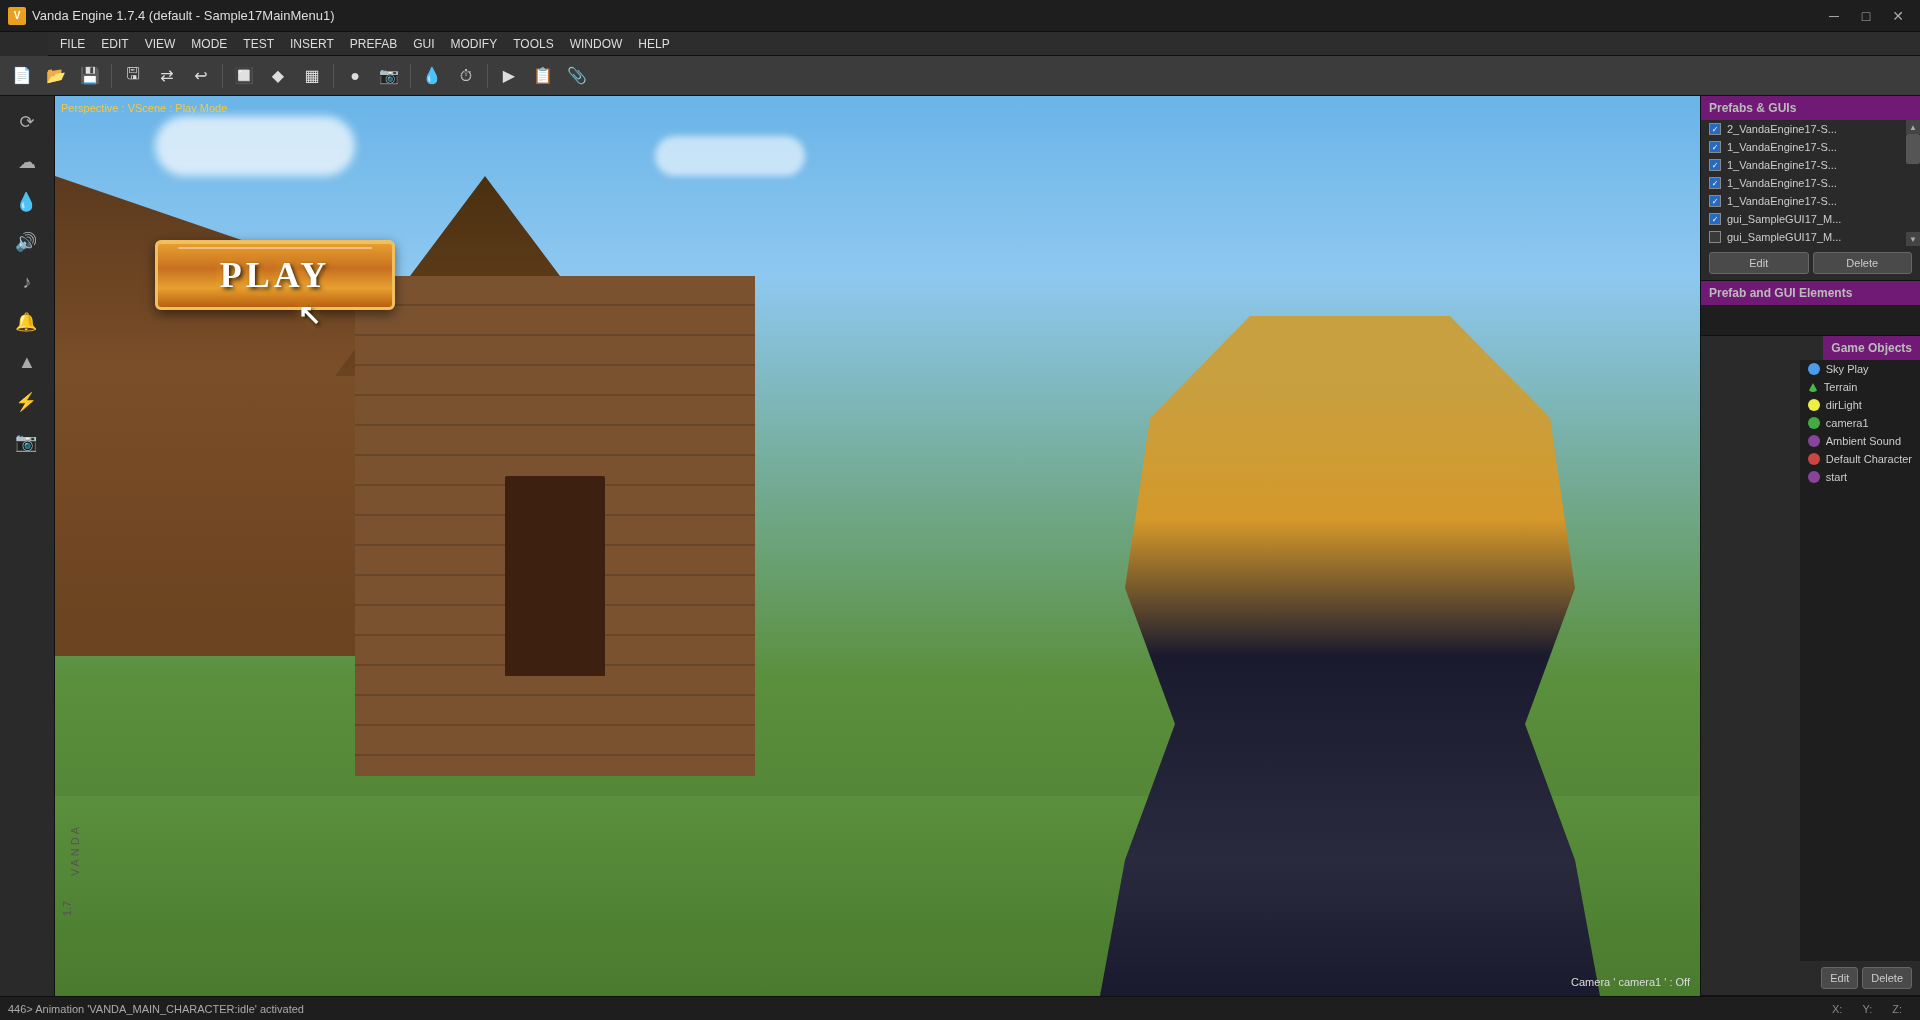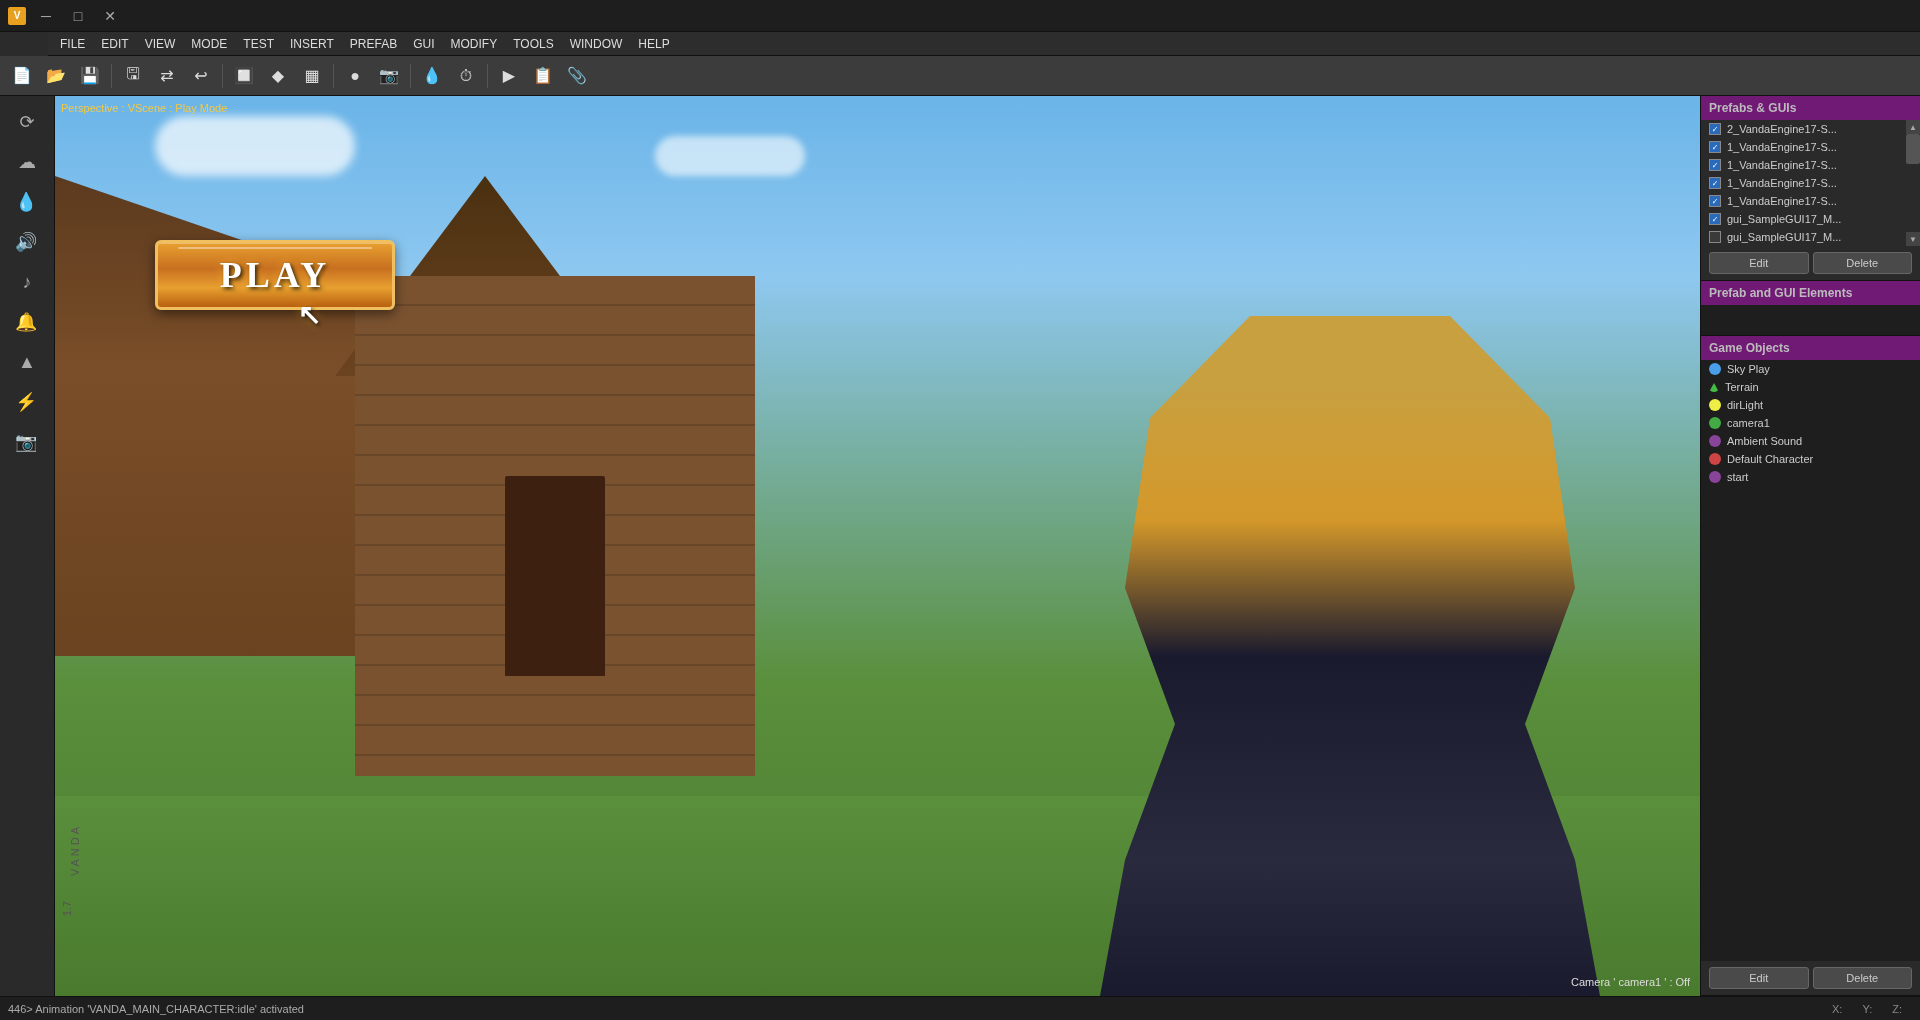--- a/index.html
+++ b/index.html
@@ -344,20 +344,21 @@
       cursor: pointer;
       text-align: center;
     }
 
     
     #game-objects-section {
       flex: 1;
       display: flex;
       flex-direction: column;
       overflow: hidden;
+      align-items: flex-end;
     }
     .game-obj-list {
       flex: 1;
       background: #1e1e1e;
       overflow-y: auto;
     }
     .game-obj-item {
       display: flex;
       align-items: center;
       padding: 3px 8px;
@@ -468,20 +469,21 @@
     .prefabs-list-inner {
       flex: 1;
       overflow: hidden;
     }
   </style>
 </head>
 <body>
 
 <div id="title-bar">
   <span class="title-icon">V</span>
+  <span class="title-text">Vanda Engine 1.7.4 (default - Sample17MainMenu1)</span>
   <div class="window-controls">
     <span>─</span>
     <span>□</span>
     <span class="close-btn">✕</span>
   </div>
 </div>
 
 <div id="menu-bar">
     <span class="menu-item">FILE</span>
     <span class="menu-item">EDIT</span>

